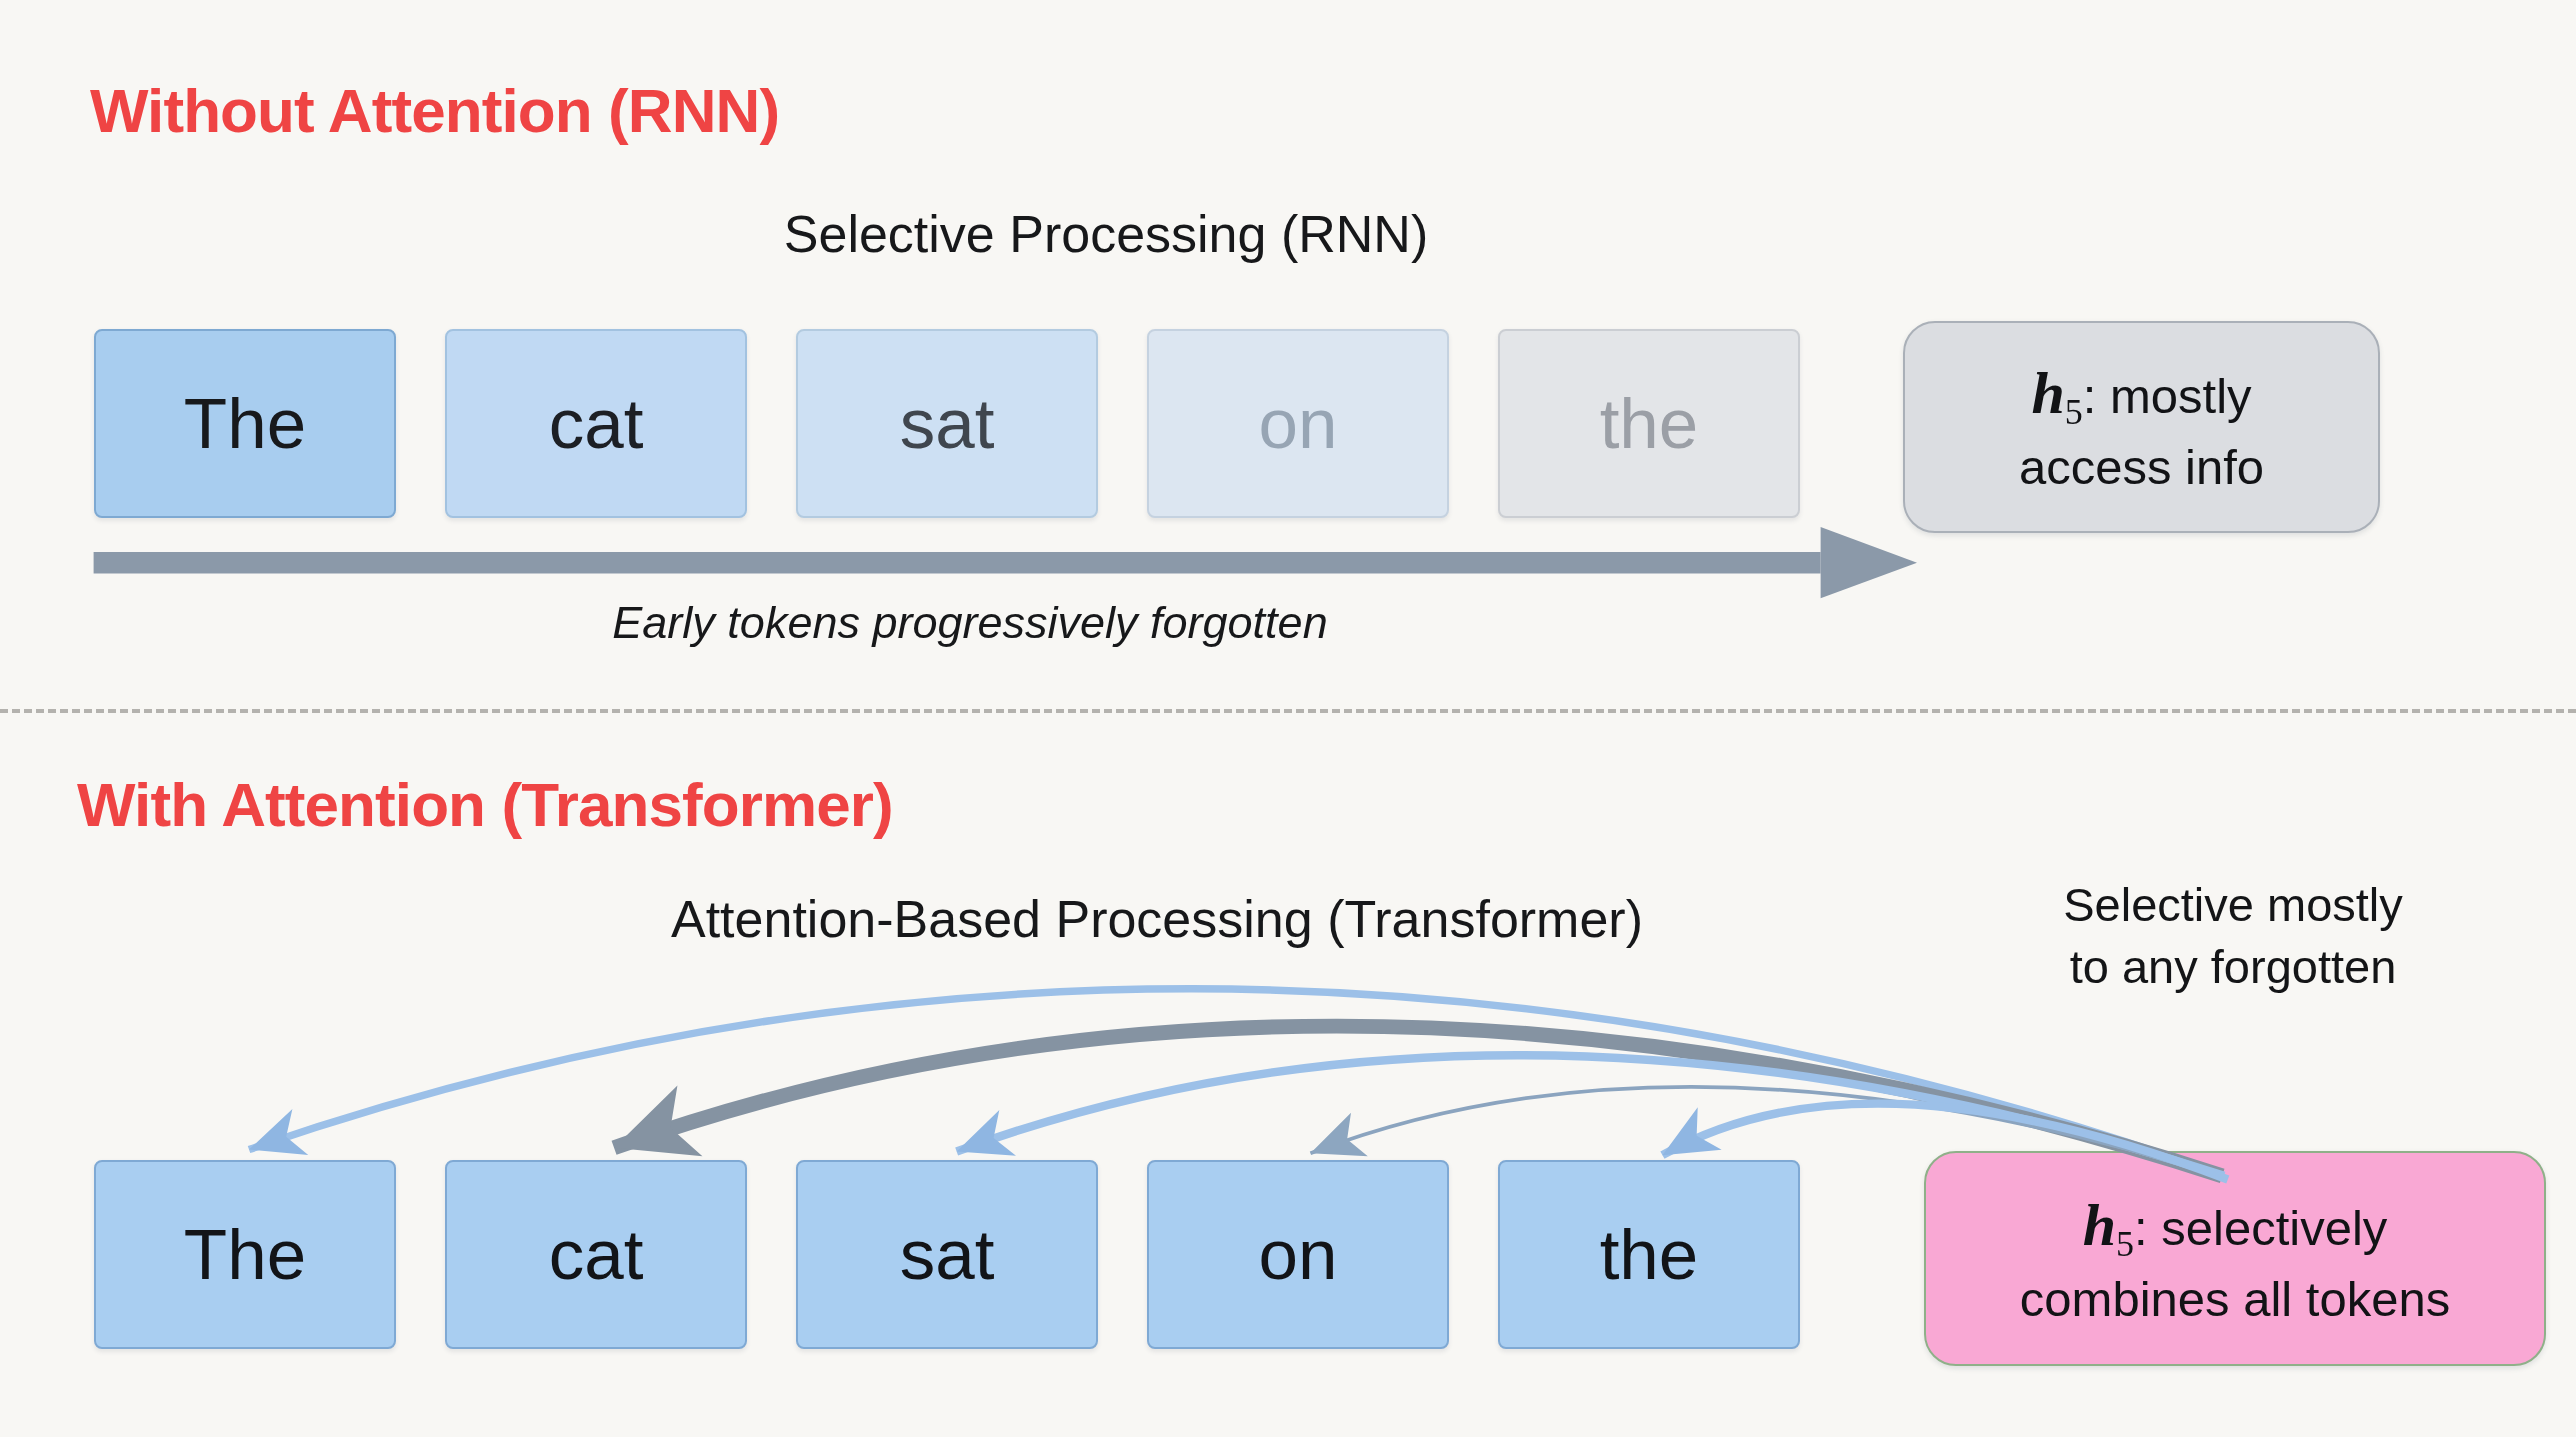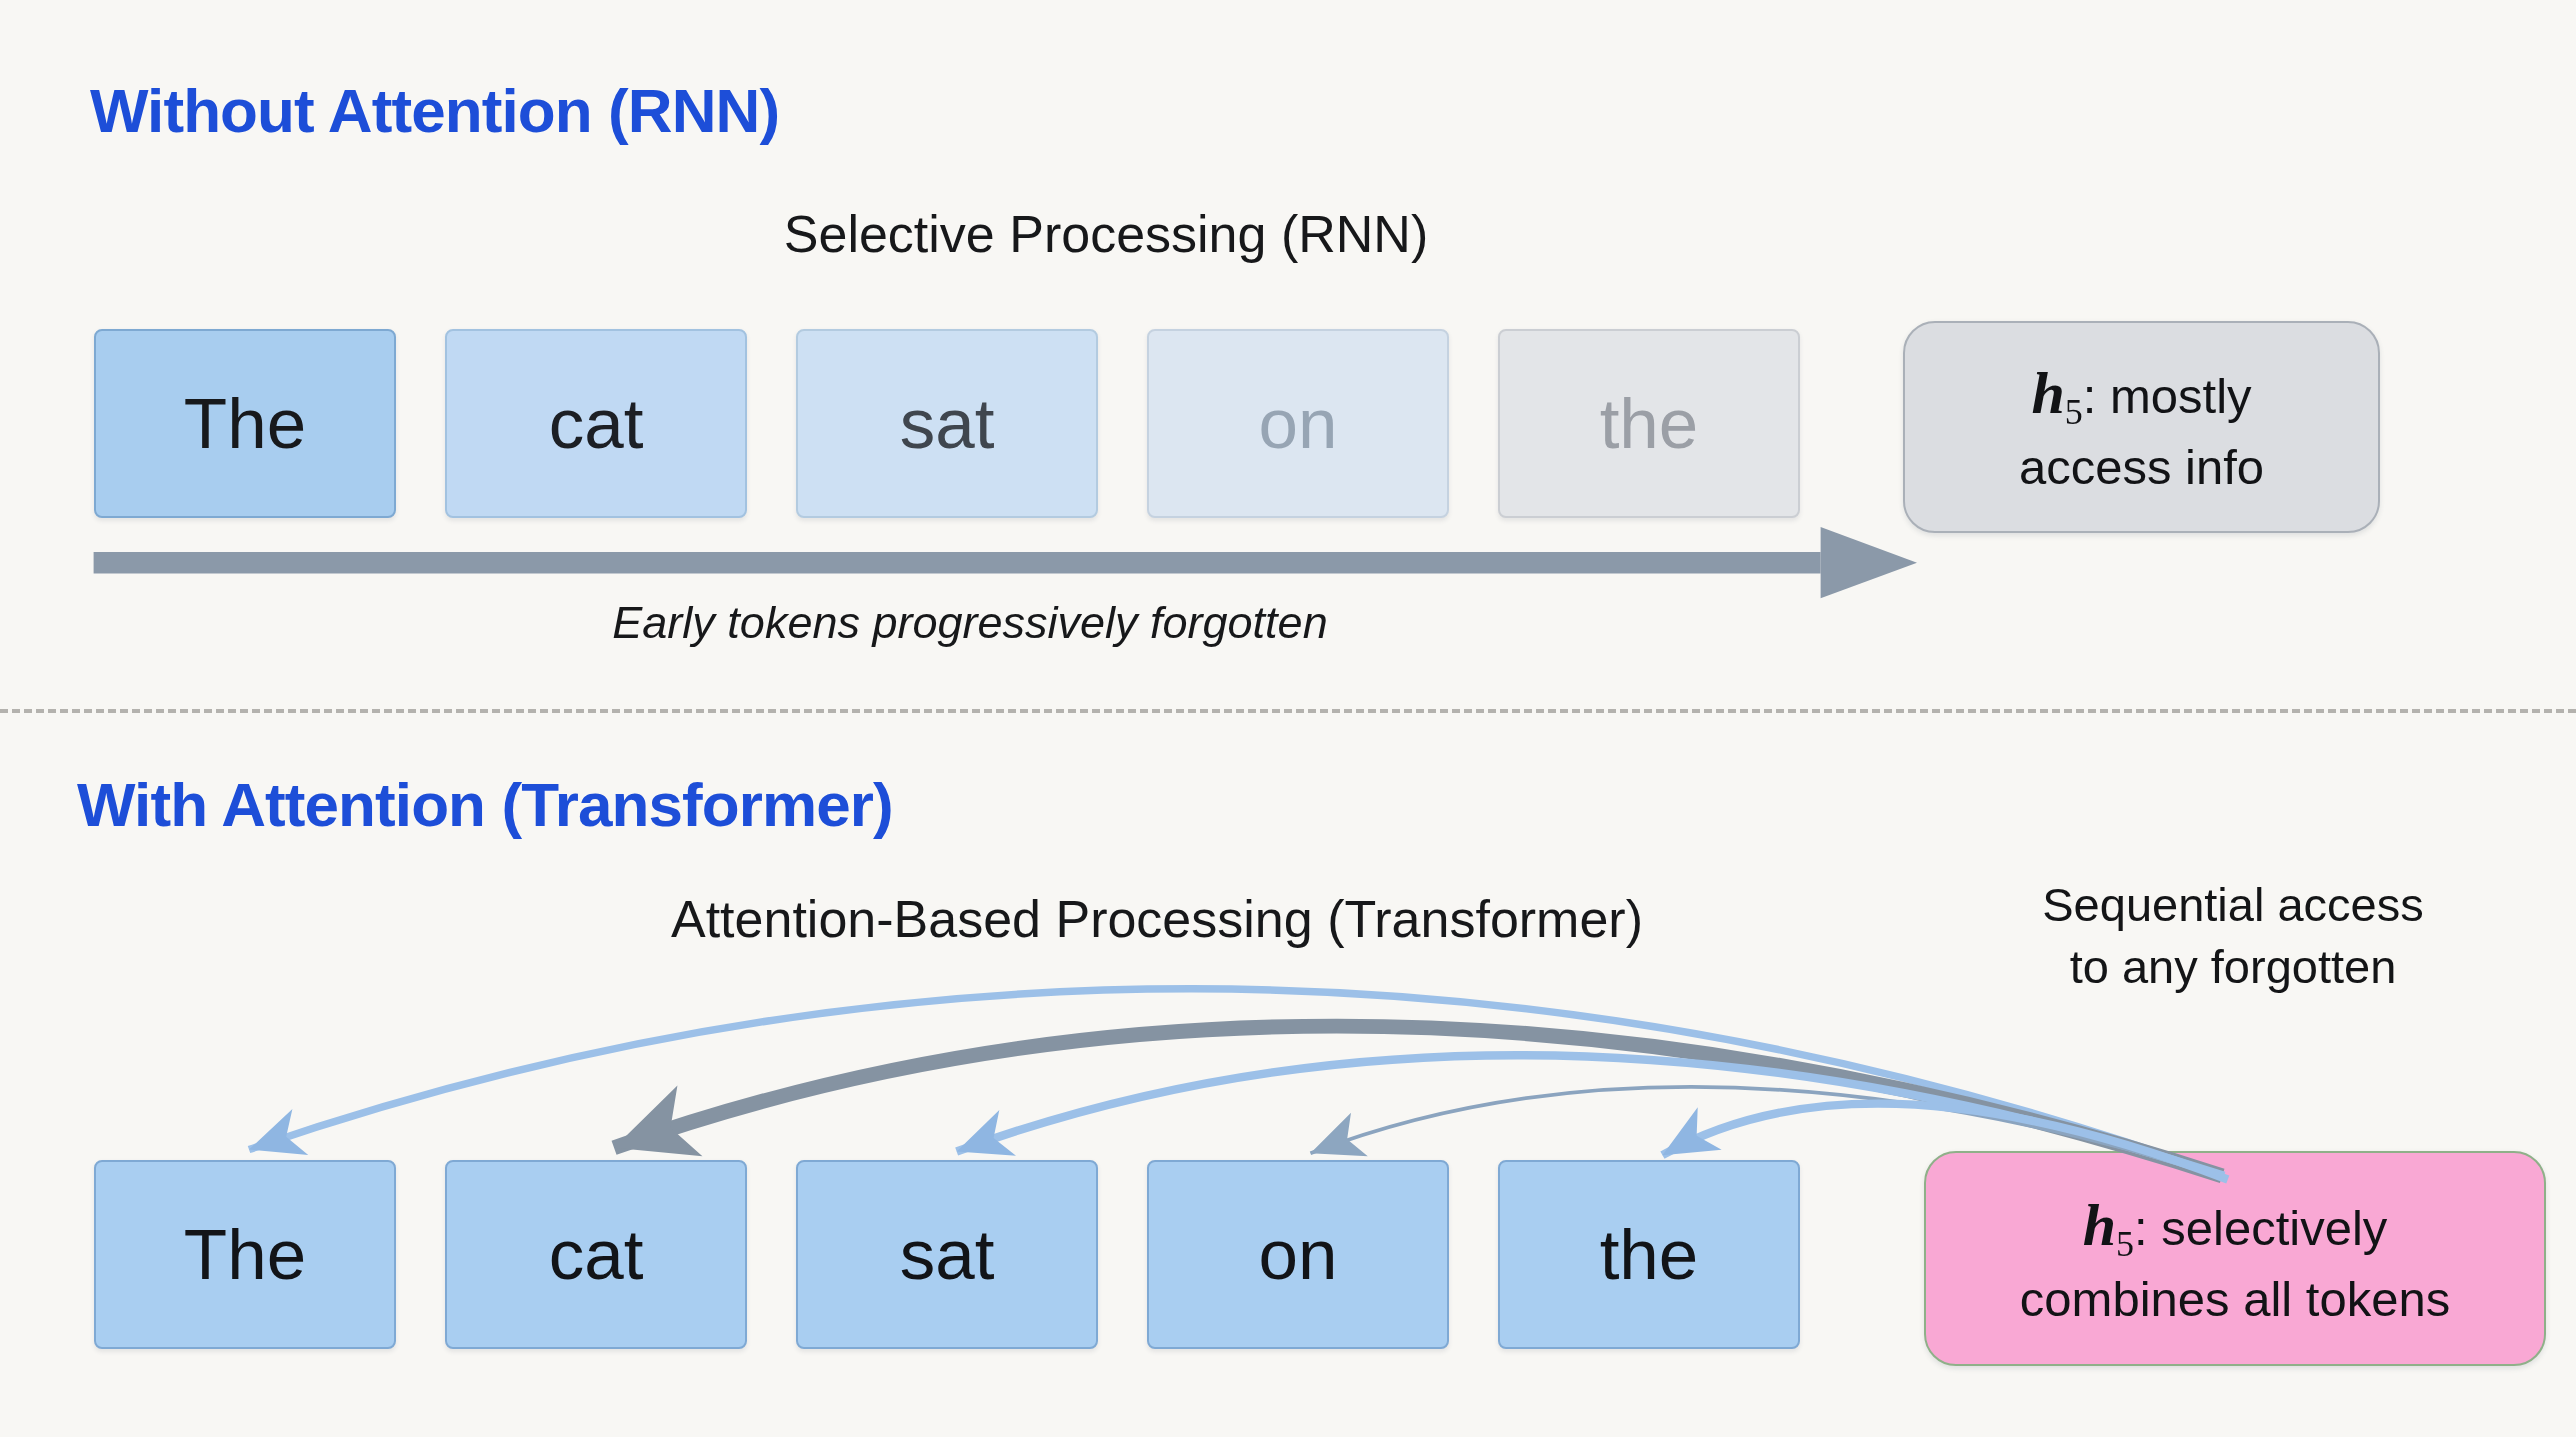--- a/index.html
+++ b/index.html
@@ -8,21 +8,21 @@
     width: 2576px;
     height: 1438px;
     overflow: hidden;
     font-family: "Liberation Sans", "DejaVu Sans", sans-serif;
     background: #f8f7f4;
   }
   .abs { position: absolute; }
   .heading {
     font-size: 62px;
     font-weight: 700;
-    color: #1d4ed8;
+    color: #ef4444;
     letter-spacing: -0.9px;
     white-space: nowrap;
   }
   .subtitle {
     font-size: 52px;
     color: #17181a;
     text-align: center;
     white-space: nowrap;
   }
   .caption {
@@ -126,21 +126,21 @@
 
   <div class="abs caption" style="left:315px; top:597px; width:1310px;font-style:italic;">Early tokens progressively forgotten</div>
 
   <div class="divider" style="border-top-color: rgb(180, 178, 174);"></div>
 
   <div class="abs subtitle" style="left:502px; top:889px; width:1310px;">Attention-Based Processing (Transformer)</div>
 
   <div class="abs heading" style="left:77px; top:769px;">With Attention (Transformer)</div>
 
   <div class="abs side-note" style="left:1952px; top:874px; width:562px;">
-    <div>Sequential access</div>
+    <div>Selective mostly</div>
     <div>to any forgotten</div>
   </div>
 
   <div class="token row2" style="left: 94px; background: rgb(169, 206, 241); border-color: rgb(127, 169, 212); color: rgb(18, 20, 24);">
     <span>The</span>
   </div>
   <div class="token row2" style="left: 445px; background: rgb(169, 206, 241); border-color: rgb(127, 169, 212); color: rgb(18, 20, 24);">
     <span>cat</span>
   </div>
   <div class="token row2" style="left: 796px; background: rgb(169, 206, 241); border-color: rgb(127, 169, 212); color: rgb(18, 20, 24);">

